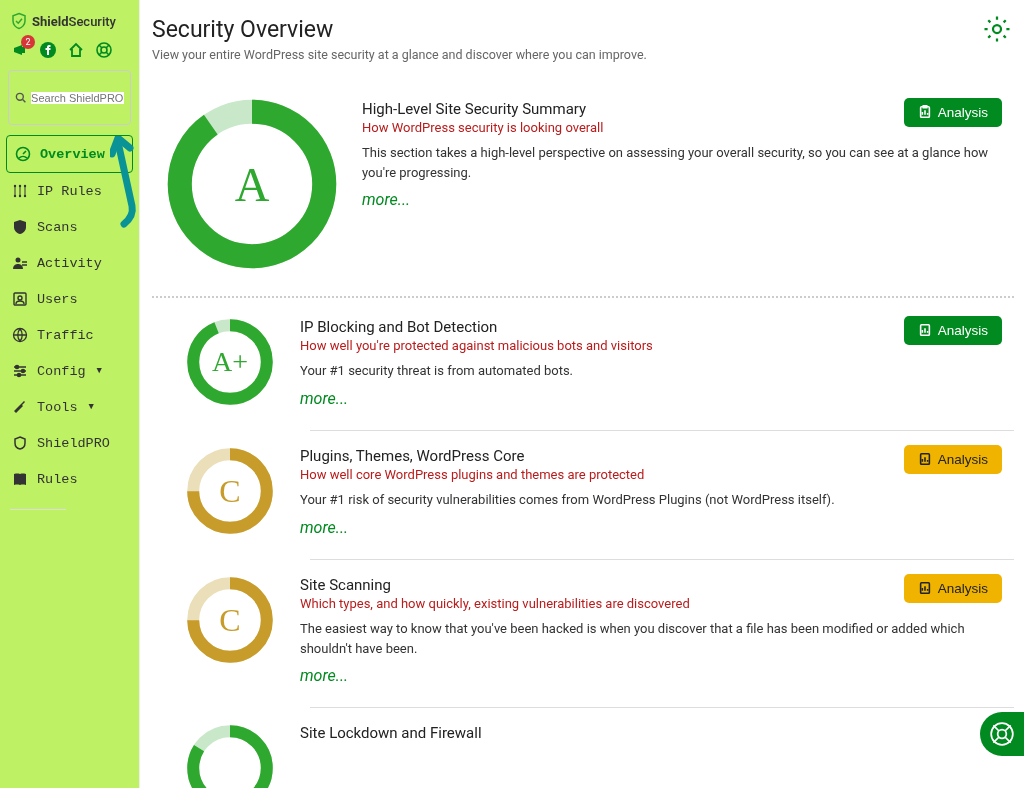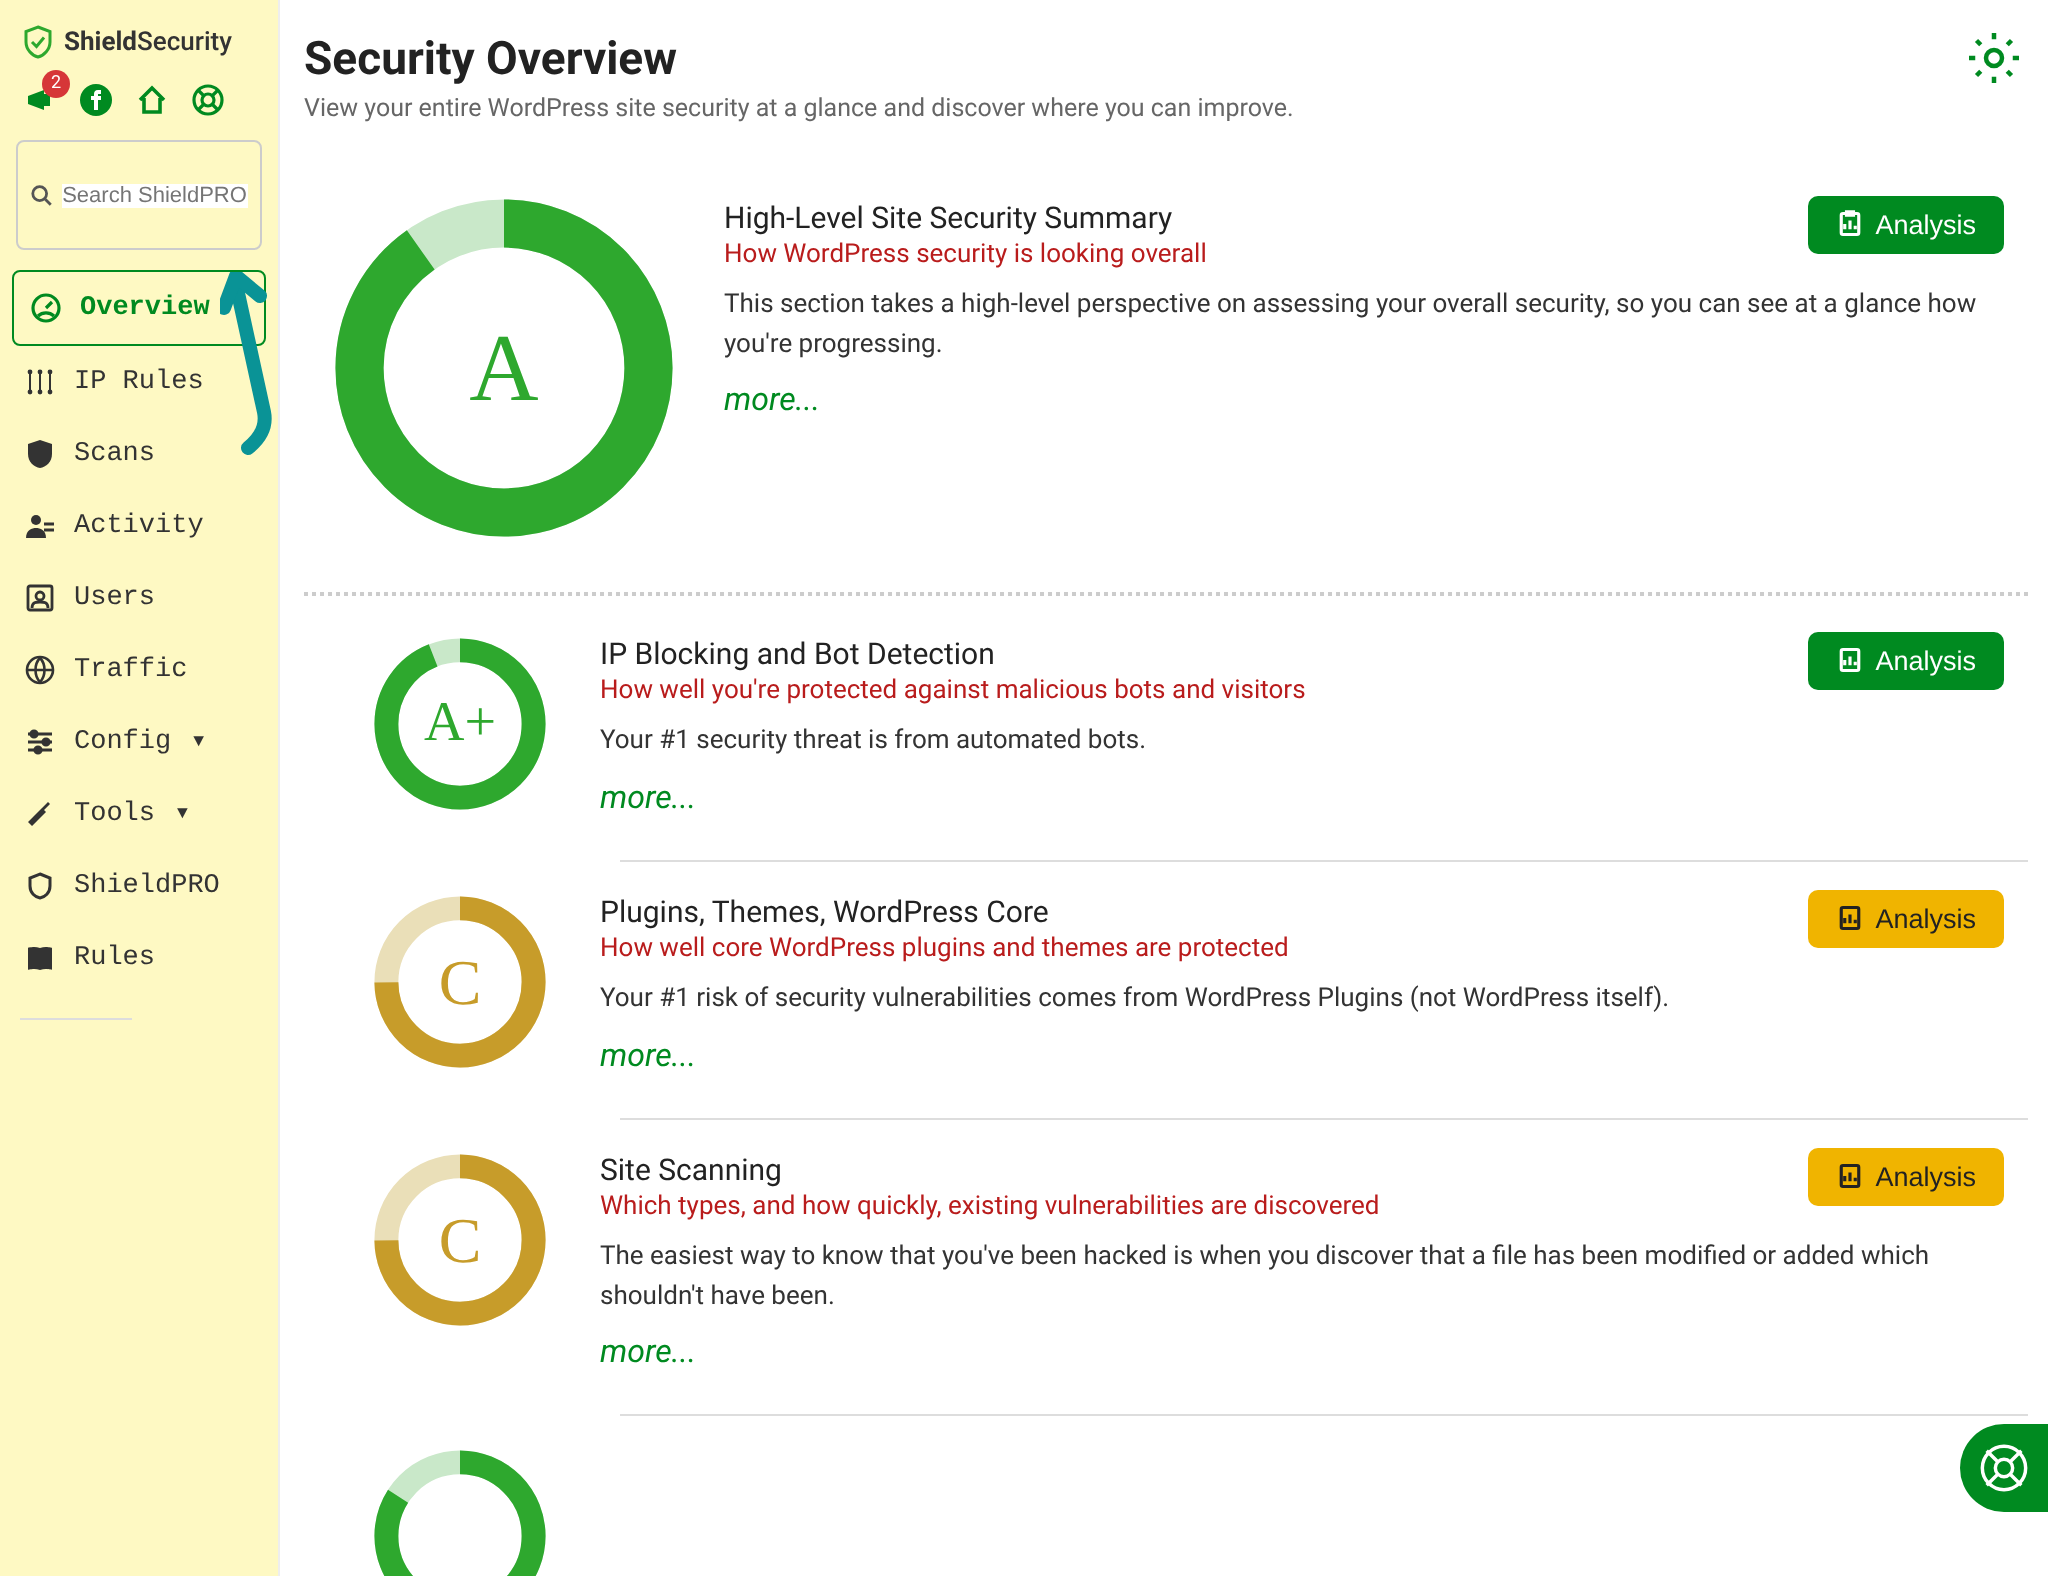--- a/index.html
+++ b/index.html
@@ -1,34 +1,34 @@
 <!DOCTYPE html>
 <html><head>
 <meta charset="utf-8">
 <style>
 * { box-sizing: border-box; margin: 0; padding: 0; }
 body { font-family: -apple-system, BlinkMacSystemFont, "Segoe UI", Roboto, sans-serif; background: #fff; color: #333; width: 1024px; height: 788px; overflow: hidden; position: relative; }
-.sidebar { width: 140px; height: 788px; position: absolute; left: 0; top: 0; background: #fef9c3; border-right: 1px solid #eee; padding: 8px 4px; }
+.sidebar { width: 140px; height: 788px; position: absolute; left: 0; top: 0; background: #bef264; border-right: 1px solid #eee; padding: 8px 4px; }
 .logo-row { display: flex; align-items: center; gap: 4px; padding: 4px 6px 8px 6px; }
 .logo-shield { width: 18px; height: 18px; }
 .logo-text { font-size: 13px; font-weight: 500; color: #333; }
 .logo-text b { font-weight: 700; }
 .top-icons { display: flex; gap: 12px; padding: 4px 8px 10px 8px; align-items: center; }
 .top-icon { width: 16px; height: 16px; color: #008a20; position: relative; cursor: pointer; }
 .badge { position: absolute; top: -7px; right: -7px; background: #d63638; color: #fff; font-size: 9px; width: 14px; height: 14px; border-radius: 50%; display: flex; align-items: center; justify-content: center; }
 .search-box { border: 1px solid #ccc; border-radius: 4px; display: flex; align-items: center; padding: 20px 6px; margin: 2px 4px 10px 4px; gap: 5px; }
 .search-box input { border: none; outline: none; font-size: 11px; width: 100%; color: #666; }
 .nav { display: flex; flex-direction: column; gap: 0; font-family: Liberation Mono, monospace; }
 .nav-item { display: flex; align-items: center; gap: 9px; padding: 10px 8px; font-size: 13.5px; color: #333; cursor: pointer; border-radius: 4px; }
 .nav-item.active { border: 1px solid #008a20; color: #008a20; font-weight: 700; margin: 0 2px; }
 .nav-item .icon { width: 16px; height: 16px; display: flex; align-items: center; justify-content: center; flex-shrink: 0; }
 .nav-item .chev { font-size: 9px; margin-left: 2px; }
 .nav-divider { border-top: 1px solid #ddd; margin: 12px 6px 0 6px; width: 56px; }
 .main { position: absolute; left: 152px; top: 16px; right: 10px; }
-.page-title { font-size: 23px; font-weight: 700; color: #222; margin-bottom: 4px; }
+.page-title { font-size: 23px; font-weight: 400; color: #222; margin-bottom: 4px; }
 .page-sub { font-size: 12.5px; color: #666; margin-bottom: 22px; }
 .gear-top { position: absolute; top: 14px; right: 12px; color: #008a20; cursor: pointer; }
 .card { display: flex; align-items: flex-start; gap: 24px; padding: 14px 0 22px 14px; position: relative; }
 .dashed-sep { border-top: 2px dotted #ccc; margin: 4px 0 4px 0; }
 .ring { position: relative; flex-shrink: 0; }
 .ring-big { width: 172px; height: 172px; }
 .ring-sm { width: 92px; height: 92px; }
 .ring svg { width: 100%; height: 100%; transform: rotate(-90deg); }
 .ring-text { position: absolute; inset: 0; display: flex; align-items: center; justify-content: center; font-weight: 500; font-family: Georgia, serif; }
 .ring-big .ring-text { font-size: 48px; }
@@ -298,20 +298,23 @@
   <div class="section-sep"></div>
 
   <div class="card">
     <div class="ring ring-sm">
       <svg viewBox="0 0 100 100">
             <circle cx="50" cy="50" r="40" fill="none" stroke="#c9e8c9" stroke-width="13"></circle>
             <circle cx="50" cy="50" r="40" fill="none" stroke="#2ea82e" stroke-width="13" stroke-dasharray="251" stroke-dashoffset="40"></circle>
           </svg>
       <div class="ring-text grade-a"></div>
     </div>
+    <div class="card-body">
+      <div class="card-title">Site Lockdown and Firewall</div>
+    </div>
   </div>
   </div>
 </div>
 
 <div class="gear-top">
   <svg width="30" height="30" viewBox="0 0 24 24" fill="none" stroke="currentColor" stroke-width="1.8">
       <circle cx="12" cy="12" r="3.2"></circle>
       <path d="M12 2 L12 4.5 M12 19.5 L12 22 M22 12 L19.5 12 M4.5 12 L2 12 M19 5 L17.3 6.7 M6.7 17.3 L5 19 M19 19 L17.3 17.3 M6.7 6.7 L5 5"></path>
     </svg>
 </div>

